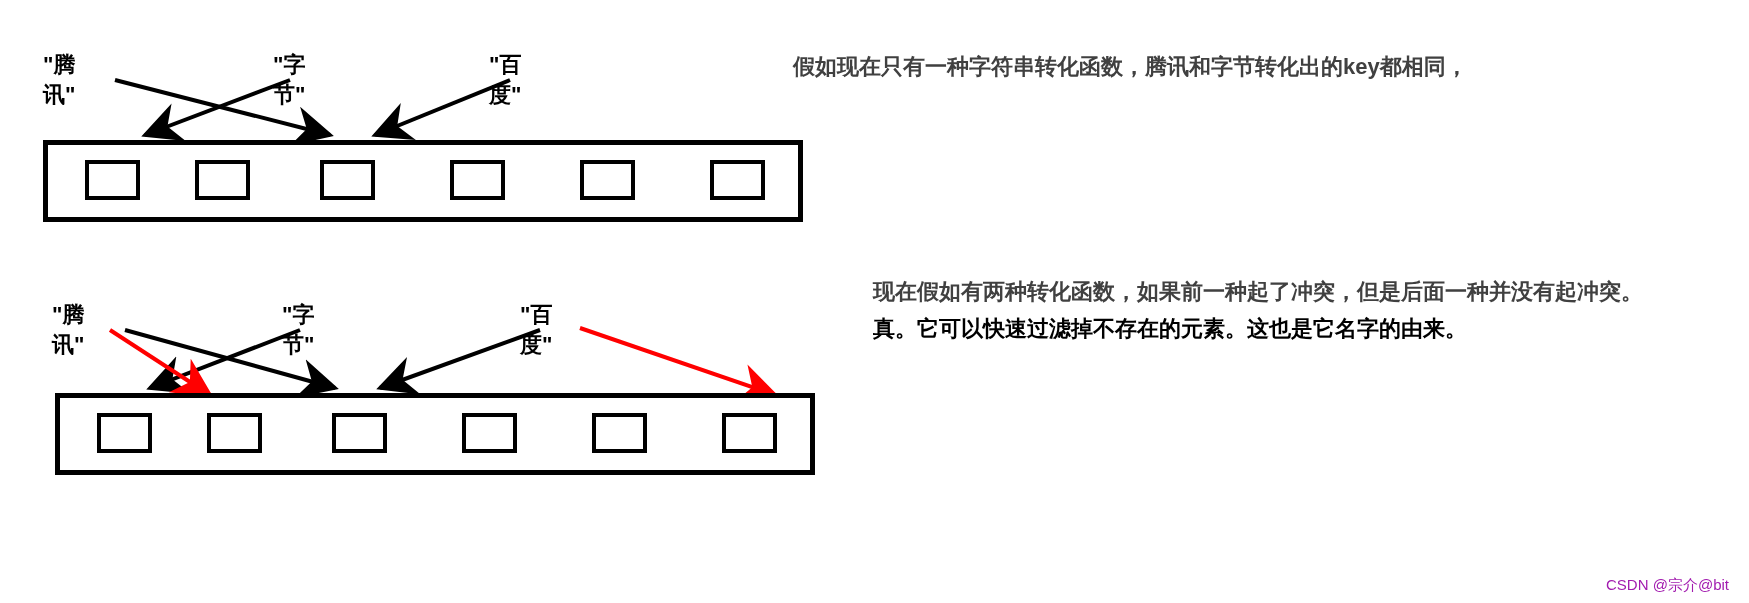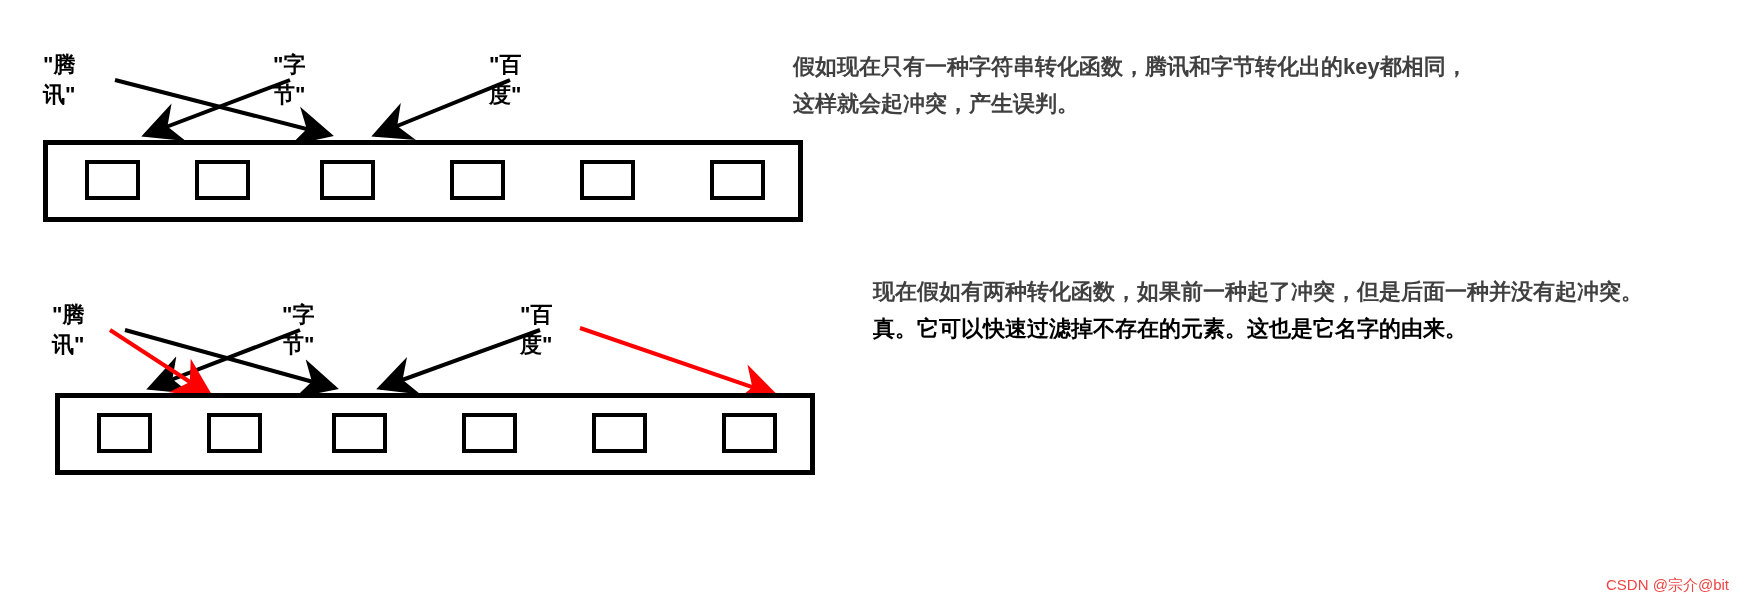--- a/index.html
+++ b/index.html
@@ -34,21 +34,21 @@
       font-size: 22px;
       font-weight: bold;
       line-height: 1.7;
     }
     .red { color: #404040; }
     .black { color: #000; }
     .watermark {
       position: absolute;
       right: 20px;
       bottom: 8px;
-      color: #ef4444;
+      color: #a21caf;
       font-size: 15px;
     }
     svg.arrows {
       position: absolute;
       top: 0; left: 0;
       pointer-events: none;
     }
   </style>
 </head>
 <body>
@@ -76,21 +76,20 @@
   <div class="slot" style="left:85px;  top:160px; width:55px; height:40px;"></div>
   <div class="slot" style="left:195px; top:160px; width:55px; height:40px;"></div>
   <div class="slot" style="left:320px; top:160px; width:55px; height:40px;"></div>
   <div class="slot" style="left:450px; top:160px; width:55px; height:40px;"></div>
   <div class="slot" style="left:580px; top:160px; width:55px; height:40px;"></div>
   <div class="slot" style="left:710px; top:160px; width:55px; height:40px;"></div>
 </div>
 
 <div class="annotation" style="left:793px; top:48px; width:900px;">
   <div class="red">假如现在只有一种字符串转化函数，腾讯和字节转化出的key都相同，</div>
-  <div class="red">这样就会起冲突，产生误判。</div>
 </div>
 
 <div class="diagram">
   <div class="label" style="left:52px; top:300px;">"腾讯"</div>
   <div class="label" style="left:282px; top:300px;">"字节"</div>
   <div class="label" style="left:520px; top:300px;">"百度"</div>
 
   <svg class="arrows" width="850" height="420" style="top:0;left:0">
     <defs>
       <marker id="ah-black-2" markerWidth="12" markerHeight="12" refX="9" refY="5" orient="auto">

